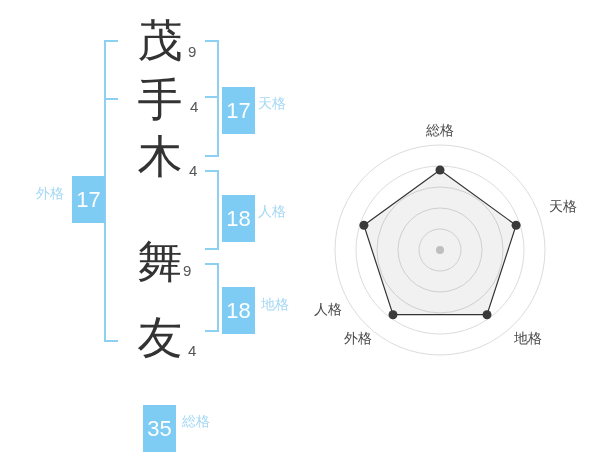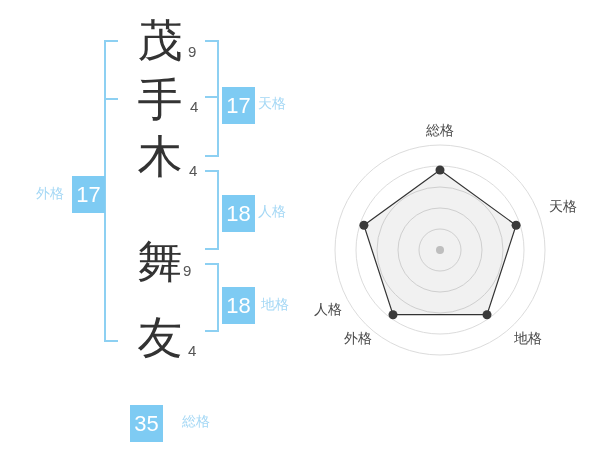--- a/index.html
+++ b/index.html
@@ -18,27 +18,27 @@
   .bracket{position:absolute;width:12px;}
   .bracket .tick{position:absolute;left:0;width:12px;height:2px;background:#8dd0f2;}
   .bracket-left{left:104px;top:40px;height:302px;border-left:2px solid #8dd0f2;}
   .bracket-left .t-top{top:0}.bracket-left .t-mid{top:58px}.bracket-left .t-bot{bottom:0}
   .bracket-r{left:205px;border-right:2px solid #8dd0f2;}
   .br1{top:40px;height:117px}.br1 .t-mid{top:56px}
   .br2{top:170px;height:80px}
   .br3{top:263px;height:69px}
   .bracket-r .t-top{top:0}.bracket-r .t-bot{bottom:0}
   
-  .badge{position:absolute;width:33px;height:37px;background:#7ecbf3;color:#fff;
+  .badge{position:absolute;width:33px;height:47px;background:#7ecbf3;color:#fff;
          font-size:22px;display:flex;align-items:center;justify-content:center;}
   .b-tenkaku{left:222px;top:87px}
   .b-jinkaku{left:222px;top:195px}
   .b-chikaku{left:222px;top:287px}
   .b-gaikaku{left:72px;top:176px}
-  .b-soukaku{left:130px;top:405px}
+  .b-soukaku{left:143px;top:405px}
   .badge-label{position:absolute;font-size:14px;line-height:14px;color:#a5d8f5;}
   .l-tenkaku{left:258px;top:96px}
   .l-jinkaku{left:258px;top:204px}
   .l-chikaku{left:261px;top:297px}
   .l-gaikaku{left:36px;top:186px}
   .l-soukaku{left:182px;top:414px}
   
   .radar{position:absolute;left:290px;top:100px;}
 </style>
 </head>

